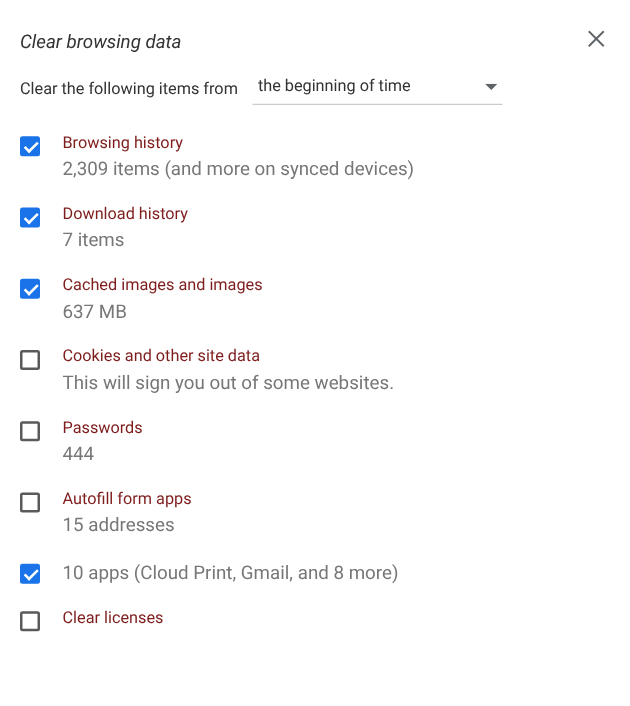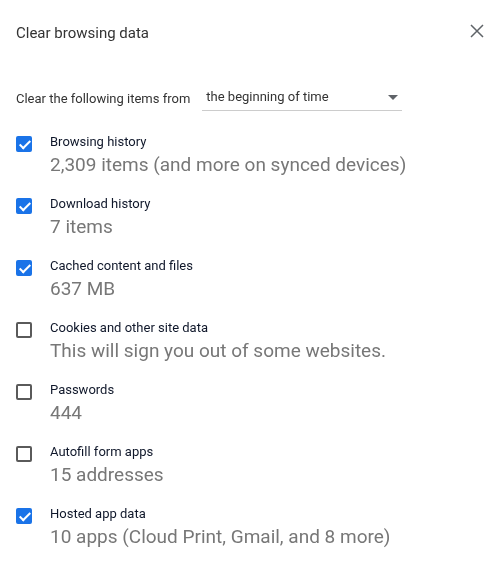--- a/index.html
+++ b/index.html
@@ -10,21 +10,22 @@
       color: #333;
       background: #fff;
       width: 504px;
       height: 565px;
       padding: 20px 16px 16px 16px;
     }
     .header {
       display: flex;
       justify-content: space-between;
       align-items: center;
-      margin-bottom: 40px;
+      margin-bottom: 12px;
+      font-style: italic;
     }
     .title {
       font-size: 15px;
       color: #333;
     }
     .close {
       cursor: pointer;
       color: #5f6368;
       padding: 4px;
     }
@@ -85,26 +86,26 @@
       border: solid white;
       border-width: 0 2px 2px 0;
       transform: rotate(45deg);
     }
     .item-text {
       display: flex;
       flex-direction: column;
       gap: 4px;
     }
     .item-label {
-      color: #0f172a;
+      color: #7f1d1d;
       font-size: 13px;
     }
     .item-sub {
       color: #777;
-      font-size: 19px;
+      font-size: 15px;
     }
   </style>
 </head>
 <body>
 
 <div class="header">
   <div class="title">Clear browsing data</div>
   <div class="close">
     <svg width="14" height="14" viewBox="0 0 14 14">
         <path d="M1 1 L13 13 M13 1 L1 13" stroke="#5f6368" stroke-width="1.5" fill="none"></path>
@@ -135,21 +136,21 @@
   <div class="item">
     <div class="checkbox checked"></div>
     <div class="item-text">
       <span class="item-label">Download history</span>
       <span class="item-sub">7 items</span>
     </div>
   </div>
   <div class="item">
     <div class="checkbox checked"></div>
     <div class="item-text">
-      <span class="item-label">Cached content and files</span>
+      <span class="item-label">Cached images and images</span>
       <span class="item-sub">637 MB</span>
     </div>
   </div>
   <div class="item">
     <div class="checkbox"></div>
     <div class="item-text">
       <span class="item-label">Cookies and other site data</span>
       <span class="item-sub">This will sign you out of some websites.</span>
     </div>
   </div>
@@ -163,21 +164,20 @@
   <div class="item">
     <div class="checkbox"></div>
     <div class="item-text">
       <span class="item-label">Autofill form apps</span>
       <span class="item-sub">15 addresses</span>
     </div>
   </div>
   <div class="item">
     <div class="checkbox checked"></div>
     <div class="item-text">
-      <span class="item-label">Hosted app data</span>
       <span class="item-sub">10 apps (Cloud Print, Gmail, and 8 more)</span>
     </div>
   </div>
   <div class="item">
     <div class="checkbox"></div>
     <div class="item-text">
       <span class="item-label">Clear licenses</span>
     </div>
   </div>
 </div>

